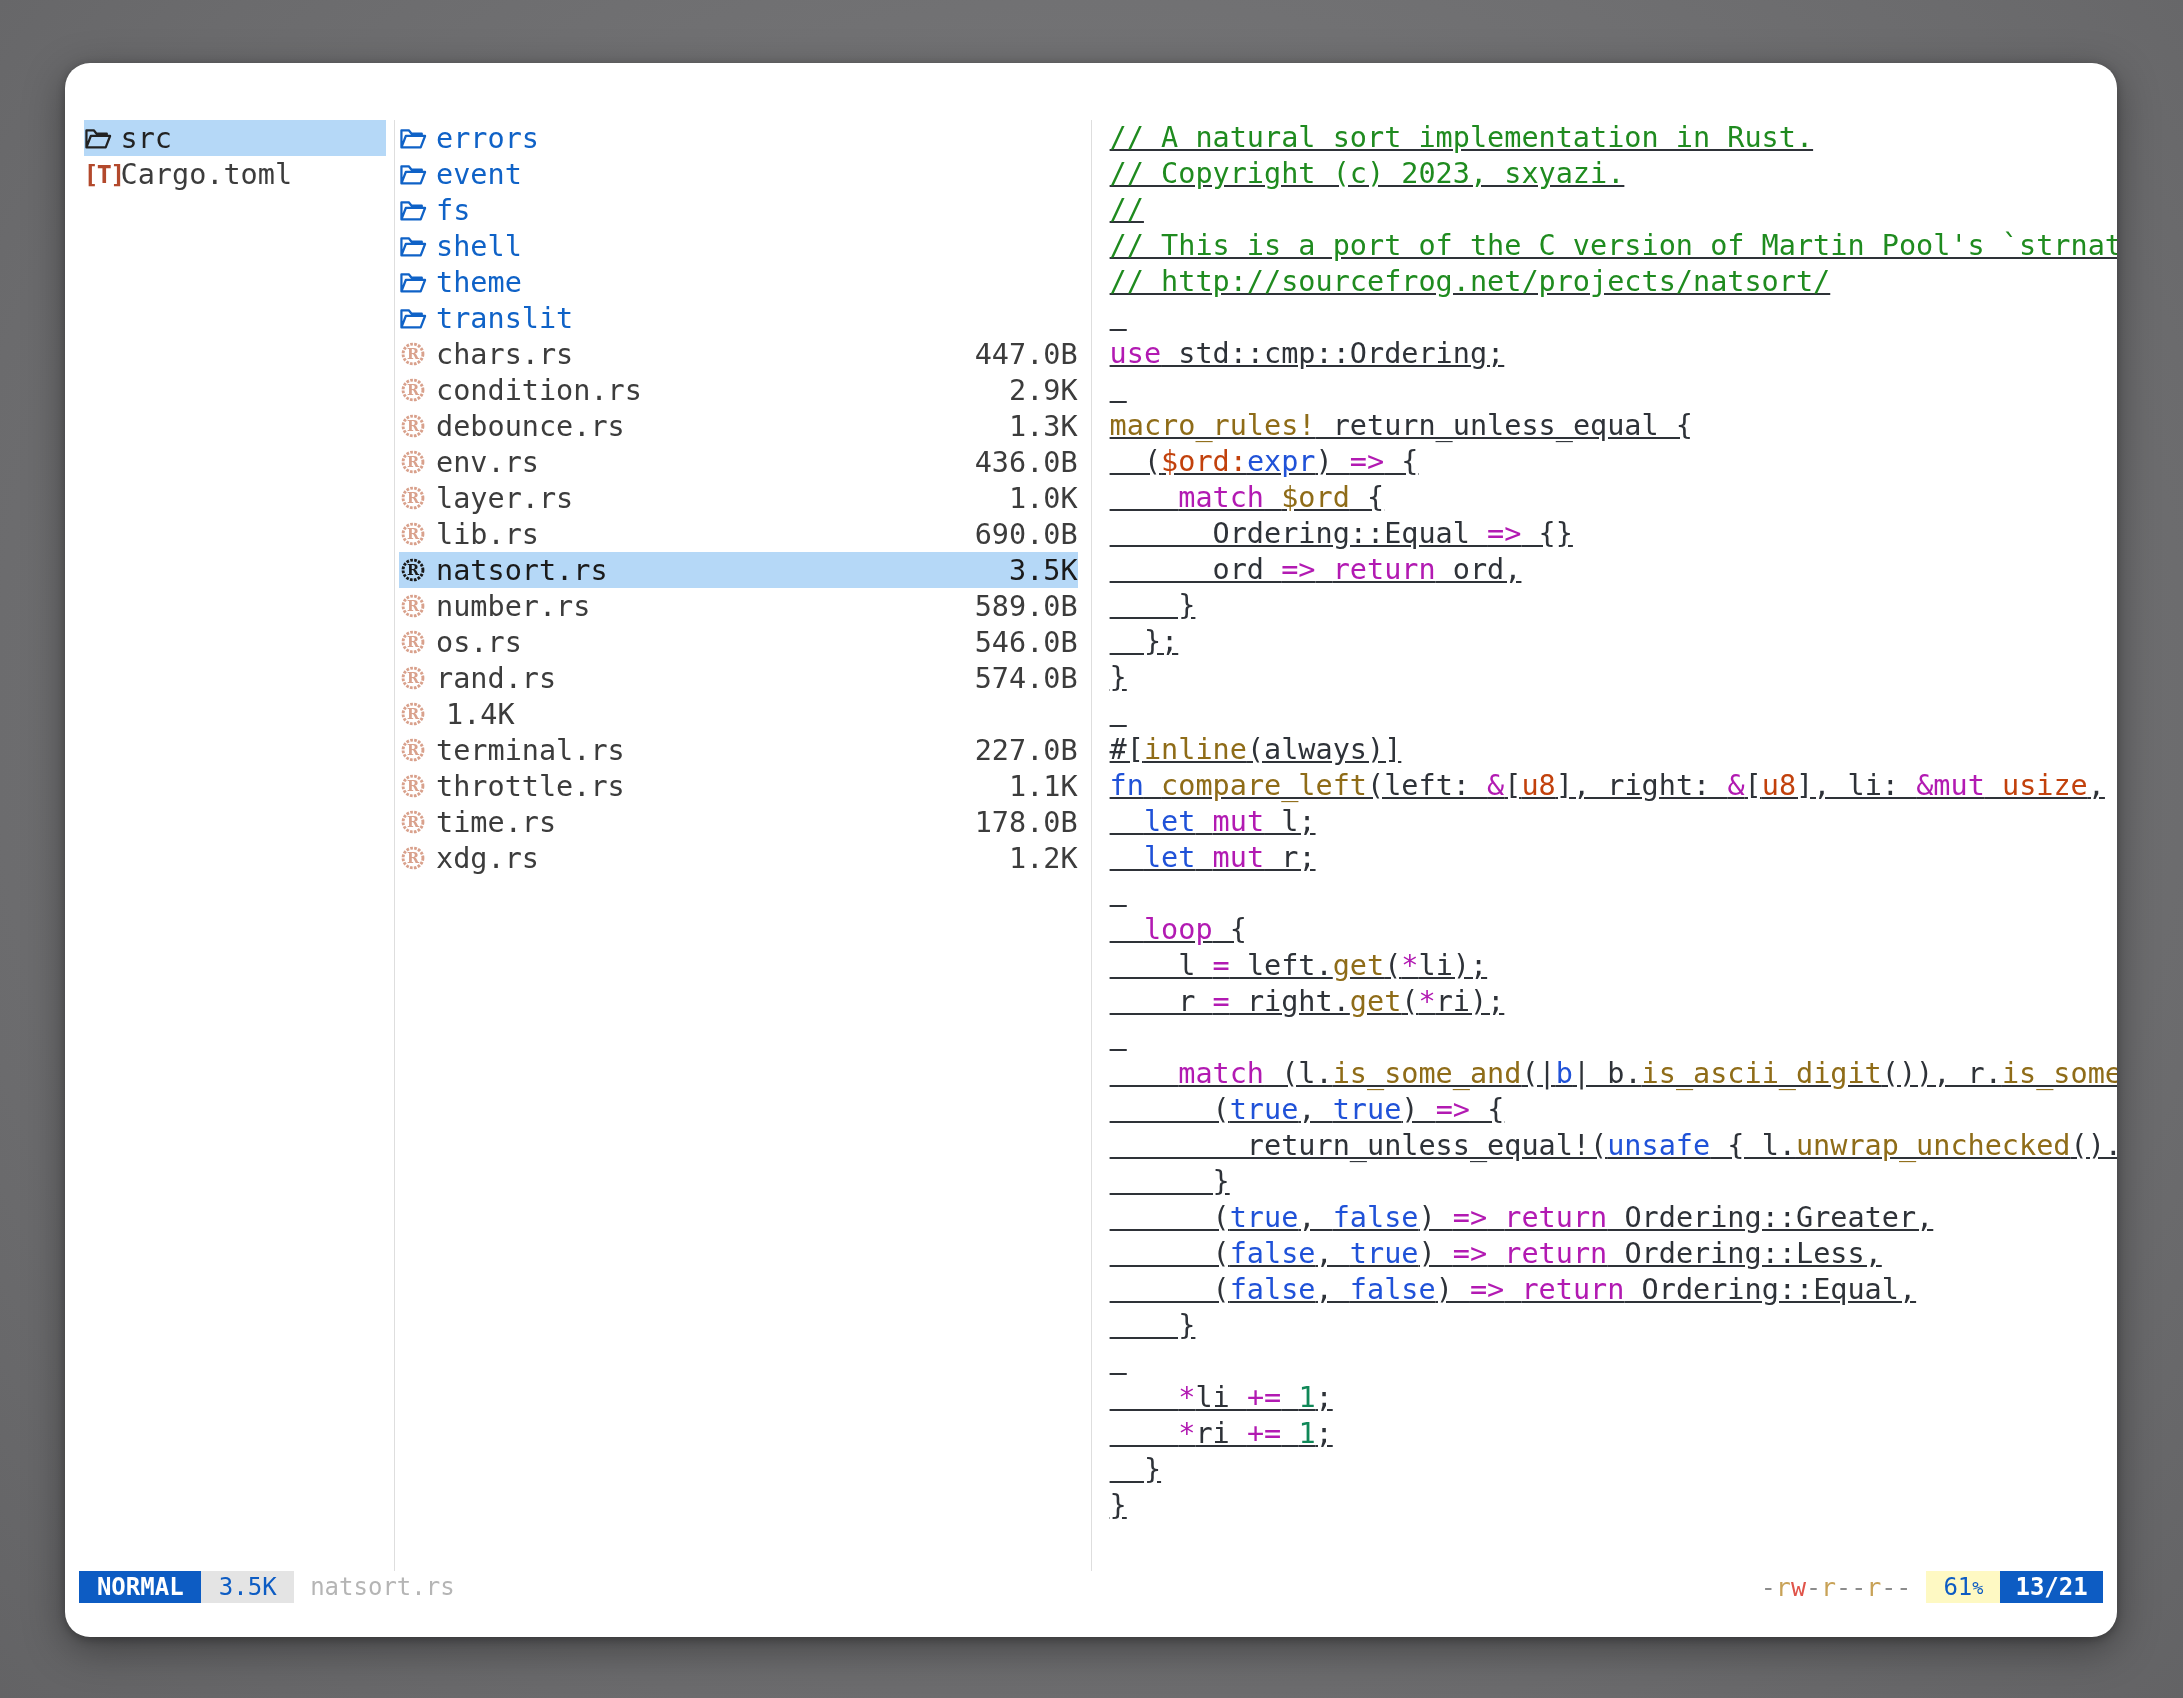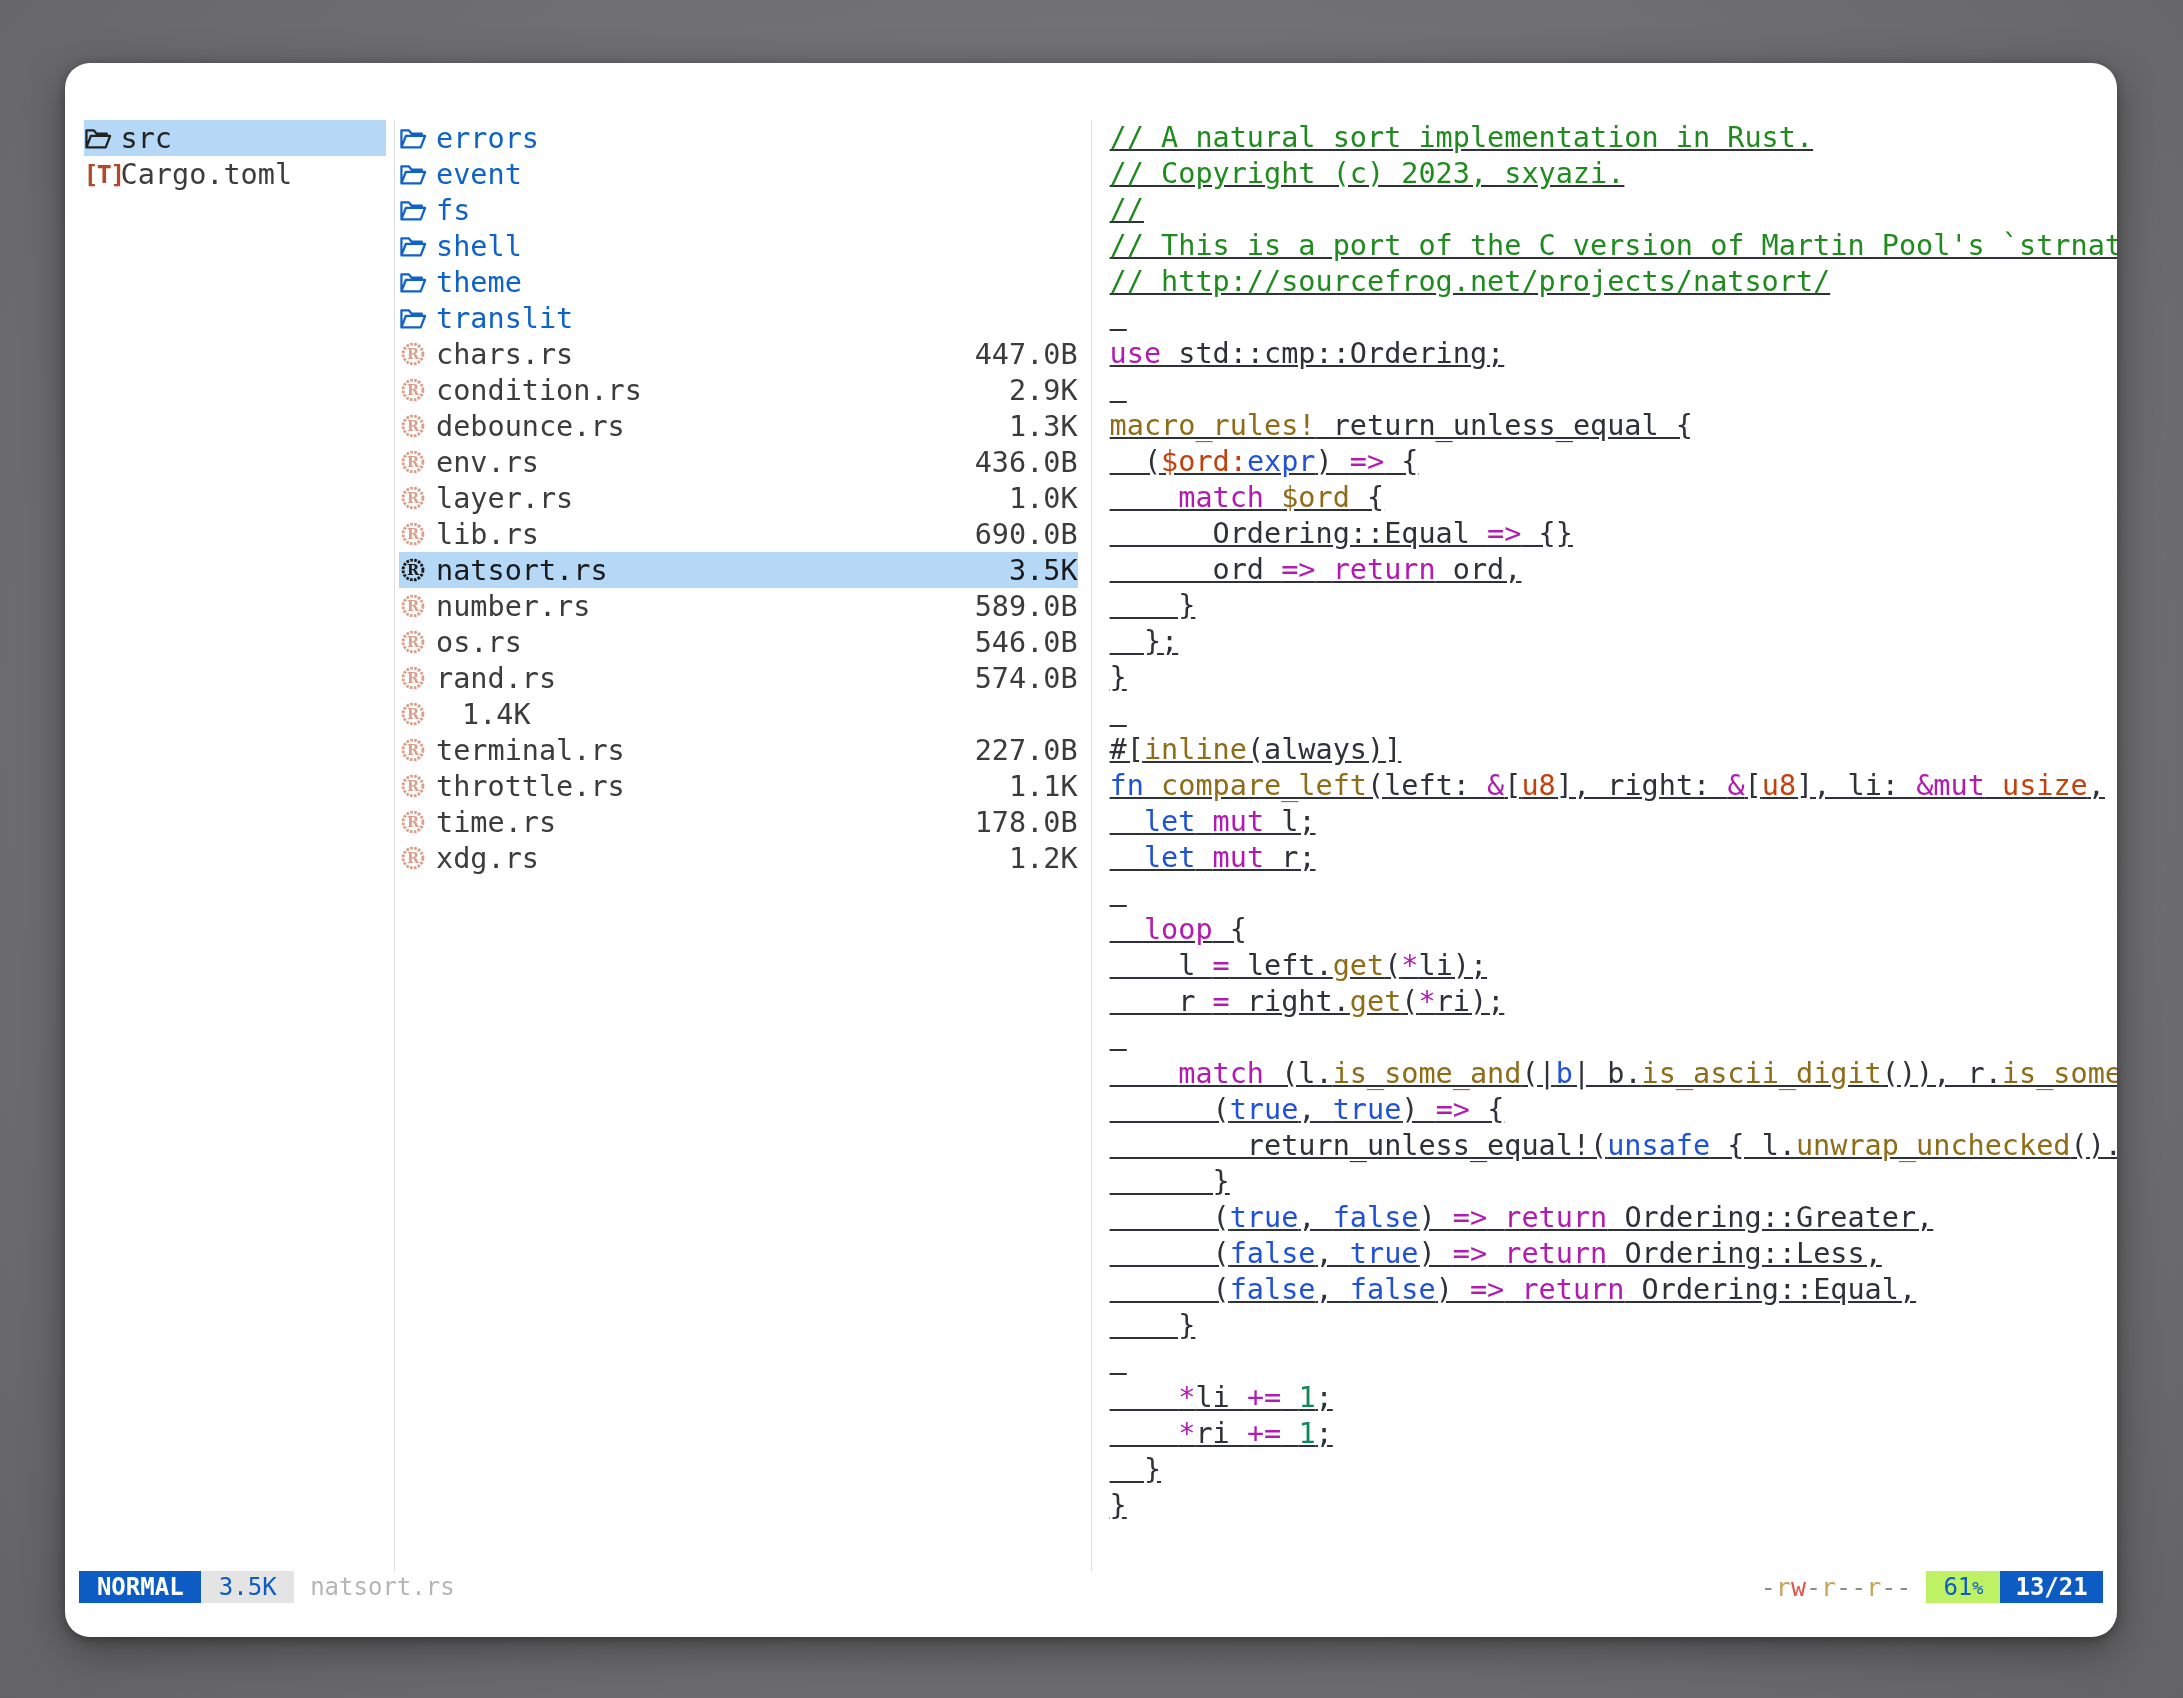--- a/index.html
+++ b/index.html
@@ -19,21 +19,21 @@
   .panes{flex:1;display:flex;min-height:0;}
   .pane{box-sizing:border-box;overflow:hidden;}
   .pane.left{width:329px;padding-left:18.5px;padding-right:8.4px;}
   .pane.middle{width:698px;padding-left:4px;padding-right:13.4px;
     border-left:0.8px solid #dedede;border-right:0.8px solid #dedede;}
   .pane.right{flex:1;padding-left:17.6px;}
   .row{display:flex;align-items:center;height:36px;font-size:28.5px;color:#3c3c3c;white-space:nowrap;}
   .row.selected{background:#b5d8f7;}
   .row .ic{width:37px;flex:0 0 37px;display:inline-flex;align-items:center;justify-content:flex-start;}
   .row .nm{flex:1;overflow:hidden;}
-  .row .sz{margin-left:26px;text-align:left;}
+  .row .sz{margin-left:10px;text-align:left;}
   .row.folder .nm{color:#0f62c7;}
   .row.folder .ic{color:#0f62c7;}
   .row.rust .ic{color:#d9a18c;}
   .row.selected .ic,.row.selected .nm,.row.selected .sz{color:#1a1a1a;}
   .pane.left .row.folder .ic,.pane.left .row.folder .nm{color:#222;}
   .toml-glyph{font-size:25px;font-weight:bold;color:#b3492c;letter-spacing:-1.7px;}
   .code{margin:0;font-size:28.5px;line-height:36px;white-space:pre;color:#2e3238;text-decoration:underline;}
   .code .cl{height:36px;}
   .code .c{color:#1f8b1f;}
   .code .k{color:#b21ab2;}
@@ -48,21 +48,21 @@
   }
   .seg{display:flex;align-items:center;}
   .mode{background:#0d5cc3;color:#fff;font-weight:bold;padding:0 17.6px;}
   .fsize{background:#e4e4e4;color:#0d5cc3;padding:0 17.6px;}
   .fname{color:#b5b5b5;margin-left:16px;}
   .sright{margin-left:auto;display:flex;align-items:stretch;}
   .perms{display:flex;align-items:center;margin-right:15px;font-size:25px;}
   .perms .d{color:#8c8c8c;}
   .perms .r{color:#c8a257;}
   .perms .w{color:#e0544a;}
-  .pct{background:#bef264;color:#0d5cc3;padding:0 17px;}
+  .pct{background:#fef9c3;color:#0d5cc3;padding:0 17px;}
   .pct .pc-sign{font-size:18.5px;}
   .pos{background:#0d5cc3;color:#fff;font-weight:bold;padding:0 15px;}
 </style>
 </head>
 <body>
 
 <div class="window">
   <div class="panes">
     <div class="pane left">
         <div class="row folder selected">

